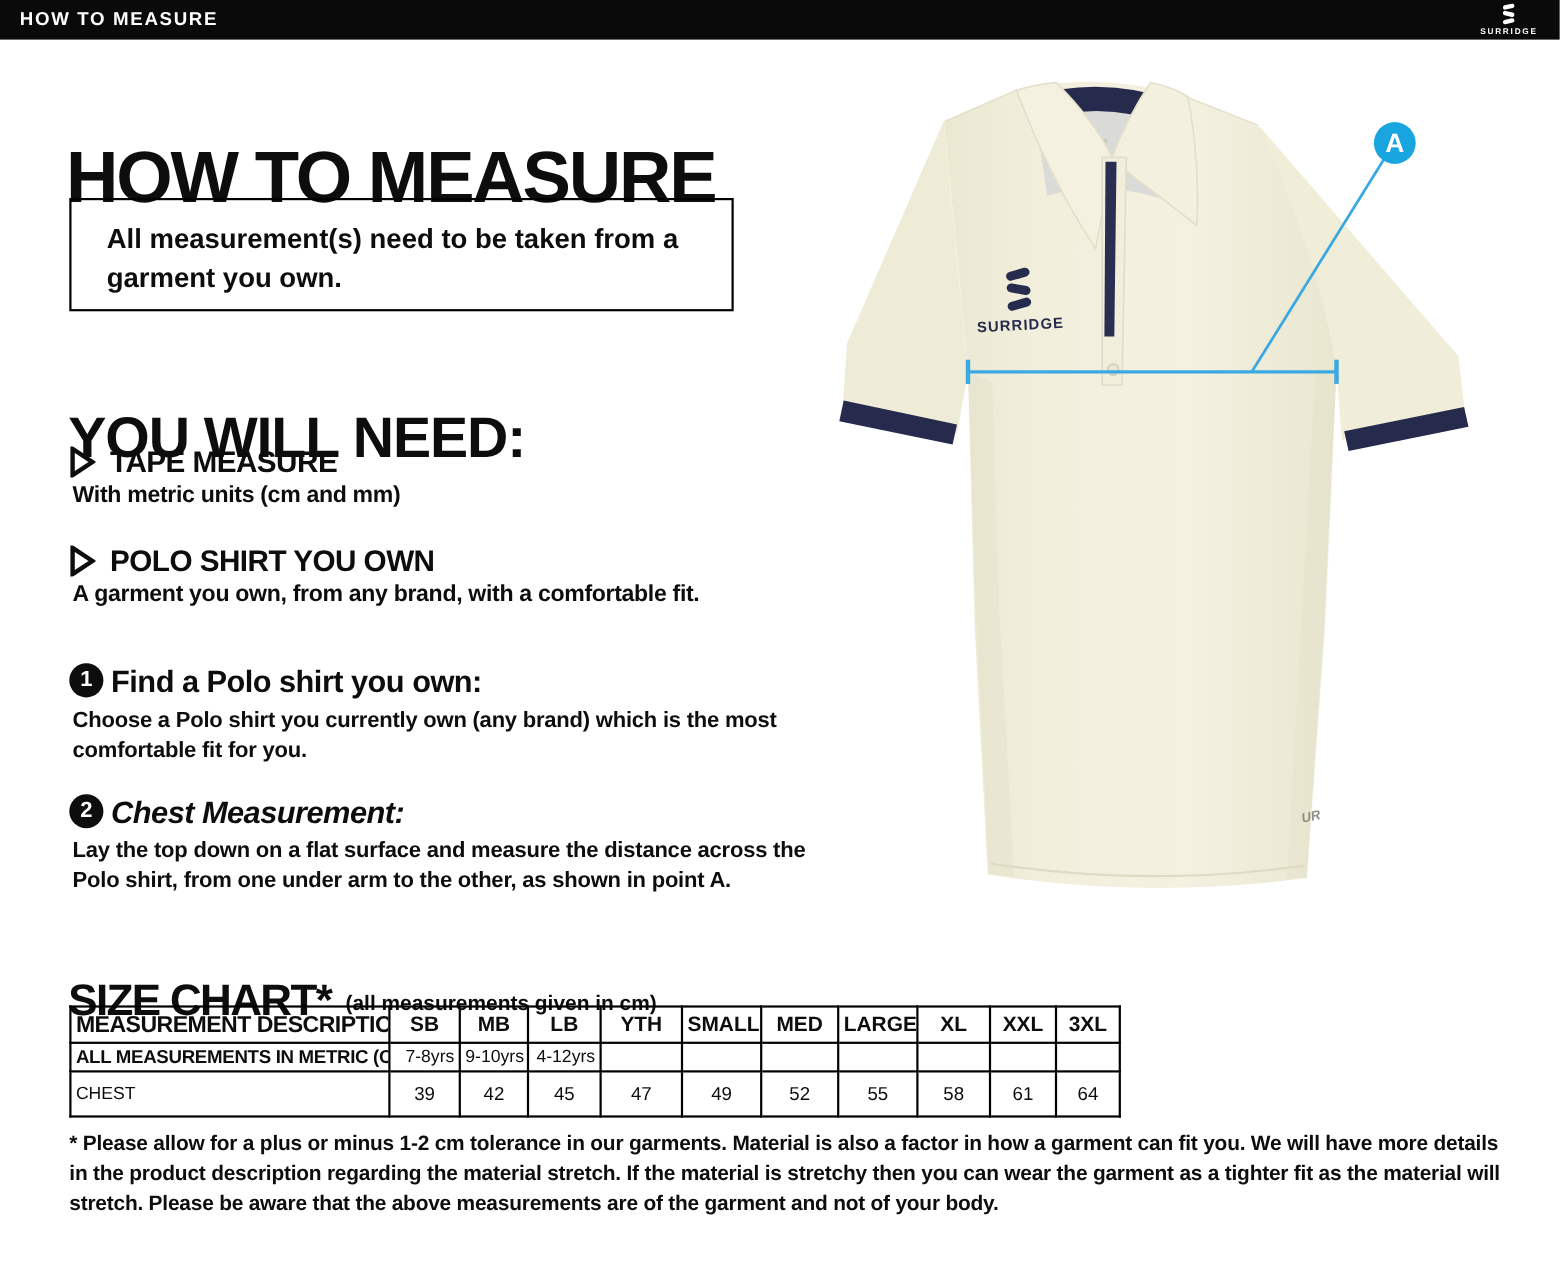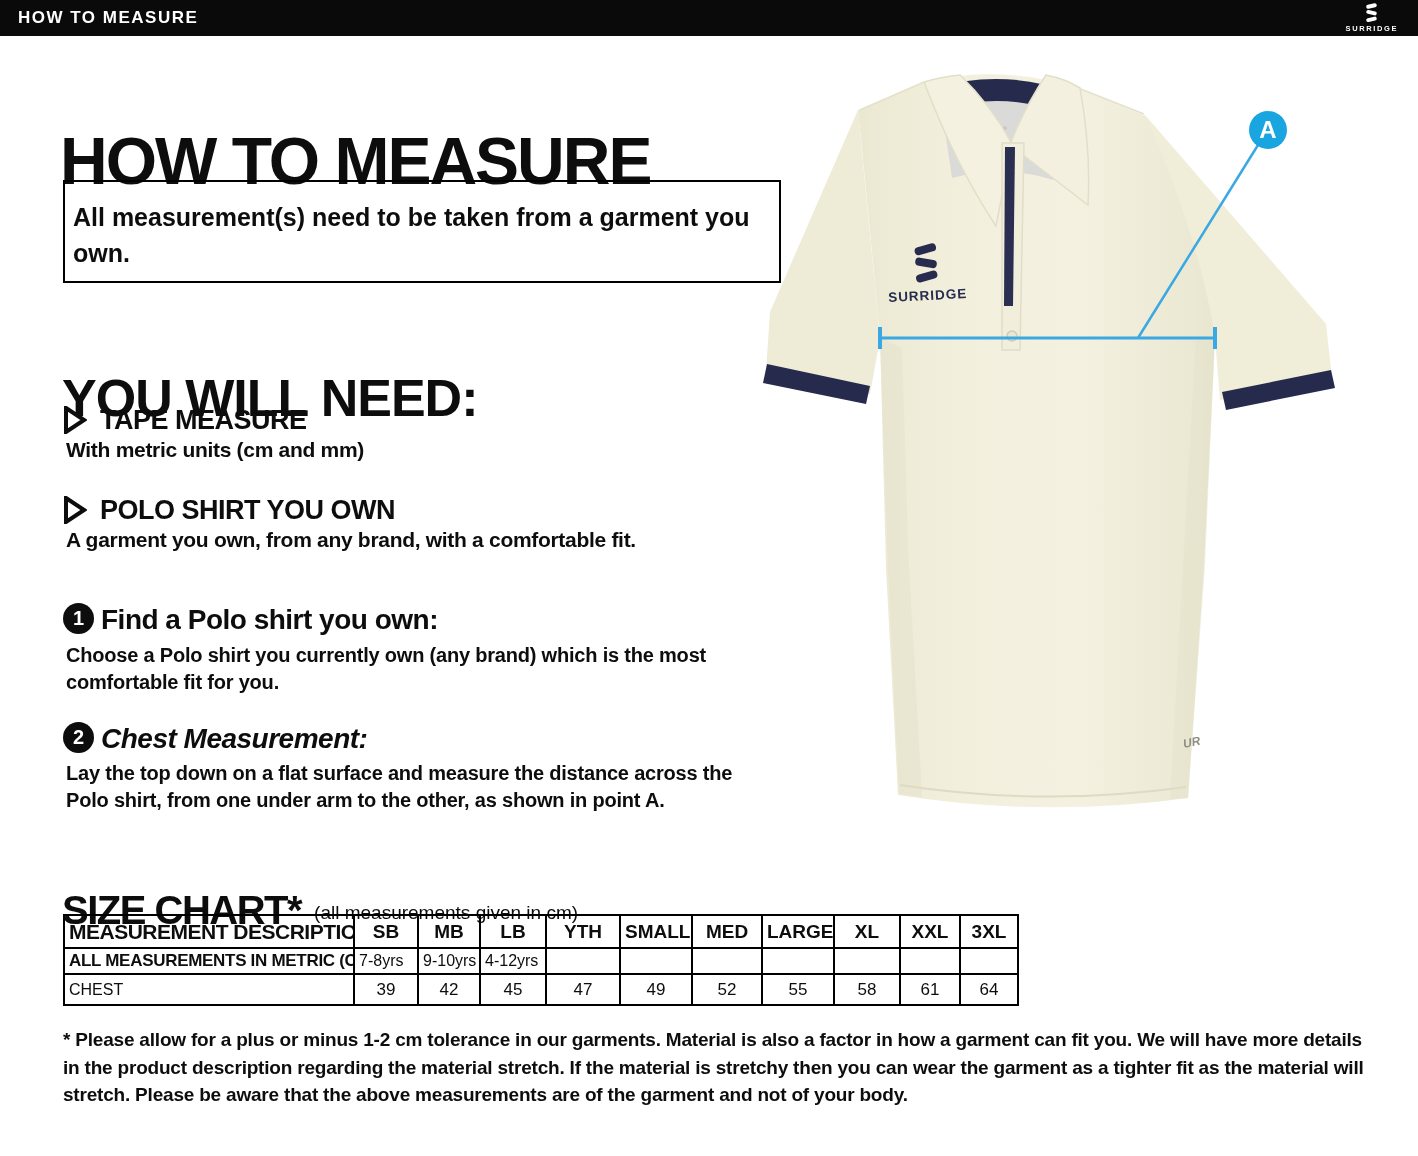--- a/index.html
+++ b/index.html
@@ -17,53 +17,53 @@
   .topbar-title { color:#fff; font-size:17px; font-weight:bold; letter-spacing:1.5px; }
   .topbar-brand { display:flex; flex-direction:column; align-items:center; margin-right:6px; }
   .topbar-brand svg { display:block; }
   .topbar-brand-text { color:#fff; font-size:7.5px; font-weight:bold; letter-spacing:1.6px; margin-top:1px; }
   
   .page-title {
     position:absolute; left:60px; top:84px; font-size:66px; font-weight:bold;
     letter-spacing:-2px; line-height:1; white-space:nowrap;
   }
   .notice-box {
-    position:absolute; left:63px; top:180px; width:718px; height:103px;
-    border:2.5px solid #000; padding:17px 8px;
+    position:absolute; left:63px; top:180px; width:604px; height:103px;
+    border:2.5px solid #000; padding:17px 32px;
     font-size:25px; font-weight:bold; line-height:36px;
   }
   .need-heading {
     position:absolute; left:62px; top:325px; font-size:52px; font-weight:bold;
     letter-spacing:-1px; white-space:nowrap;
   }
   .need-item-icon { position:absolute; width:24px; height:28px; }
   .need-title { position:absolute; font-size:27px; font-weight:bold; letter-spacing:-0.5px; white-space:nowrap; }
   .need-sub { position:absolute; font-size:21px; font-weight:bold; letter-spacing:-0.3px; white-space:nowrap; }
   .step-badge {
     position:absolute; width:31px; height:31px; border-radius:50%; background:#0d0d0d;
     color:#fff; font-size:20px; font-weight:bold; display:flex; align-items:center; justify-content:center;
   }
   .step-title { position:absolute; font-size:28px; font-weight:bold; letter-spacing:-0.5px; white-space:nowrap; }
   .step-desc { position:absolute; width:692px; font-size:20px; font-weight:bold; letter-spacing:-0.2px; line-height:27px; }
   .sizechart-row { position:absolute; left:62px; top:888px; display:flex; align-items:center; }
   .sizechart-heading { font-size:40px; font-weight:bold; letter-spacing:-1.5px; }
-  .sizechart-sub { font-size:19px; font-weight:normal; margin-left:13px; position:relative; top:2px; }
+  .sizechart-sub { font-size:19px; font-weight:bold; margin-left:13px; position:relative; top:2px; }
   
   table.size-table {
     position:absolute; left:63px; top:914px; width:954px;
     border-collapse:collapse; table-layout:fixed;
   }
   .size-table th, .size-table td {
     border:2px solid #000; padding:0 4px; overflow:hidden; white-space:nowrap;
   }
   .size-table tr.hdr th { height:33px; font-size:19px; font-weight:bold; text-align:center; }
   .size-table tr.hdr th.desc { font-size:21px; text-align:left; letter-spacing:-0.5px; }
-  .size-table tr.r2 td { height:26px; font-size:16px; text-align:left; }
+  .size-table tr.r2 td { height:26px; font-size:16px; text-align:right; }
   .size-table tr.r2 td.desc { font-size:17px; font-weight:bold; text-align:left; letter-spacing:-0.3px; }
-  .size-table tr.r3 td { height:31px; font-size:17px; text-align:center;margin-left:12px; }
+  .size-table tr.r3 td { height:41px; font-size:17px; text-align:center;margin-left:12px; }
   .size-table tr.r3 td.desc { font-size:16px; text-align:left; }
   
   .footnote {
     position:absolute; left:63px; top:1026px; width:1308px;
     font-size:19px; font-weight:bold; line-height:27.5px; letter-spacing:-0.2px;
   }
   
   .shirt-wrap { position:absolute; left:756px; top:48px; width:664px; height:780px; }
   .shirt-wrap svg { width:664px; height:780px; display:block; }
 </style>

